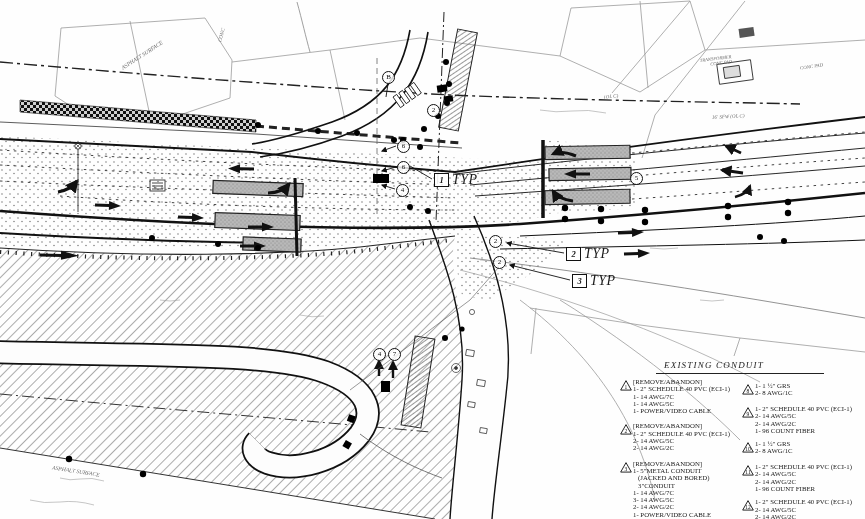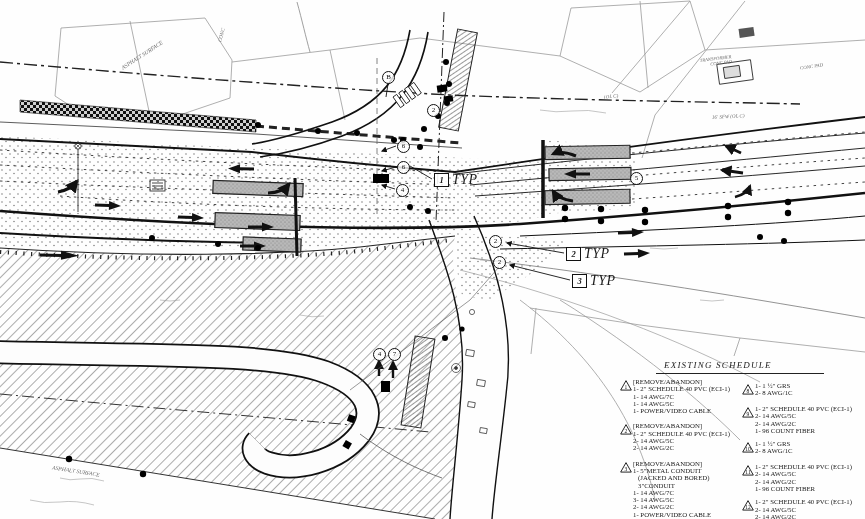--- a/index.html
+++ b/index.html
@@ -349,21 +349,21 @@
 <div class="callout" style="left:566px;top:246px;">
   <span class="num">2</span>
   <span class="suffix">TYP</span>
 </div>
 <div class="callout" style="left:572px;top:273px;">
   <span class="num">3</span>
   <span class="suffix">TYP</span>
 </div>
 
 <div id="legend">
-  <div id="legend-title">EXISTING SCHEDULE</div>
+  <div id="legend-title">EXISTING CONDUIT</div>
   <div id="legend-rule"></div>
   <div class="lg-col" id="lg-col-0">
       <div class="lg-item">
         <span class="lg-marker"><svg width="12" height="11" viewBox="0 0 13 12">
             <polygon points="6.5,0.7 12.3,11 0.7,11" fill="#fff" stroke="#111" stroke-width="1"></polygon>
             <text x="6.5" y="9.8" font-size="6" text-anchor="middle" fill="#111" font-family="Liberation Serif,serif">1</text>
           </svg></span>
         <div class="lg-lines"><div>[REMOVE/ABANDON]</div><div>1- 2" SCHEDULE 40 PVC (ECI-1)</div><div>1- 14 AWG/7C</div><div>1- 14 AWG/5C</div><div>1- POWER/VIDEO CABLE</div></div>
       </div>
       <div class="lg-item">

